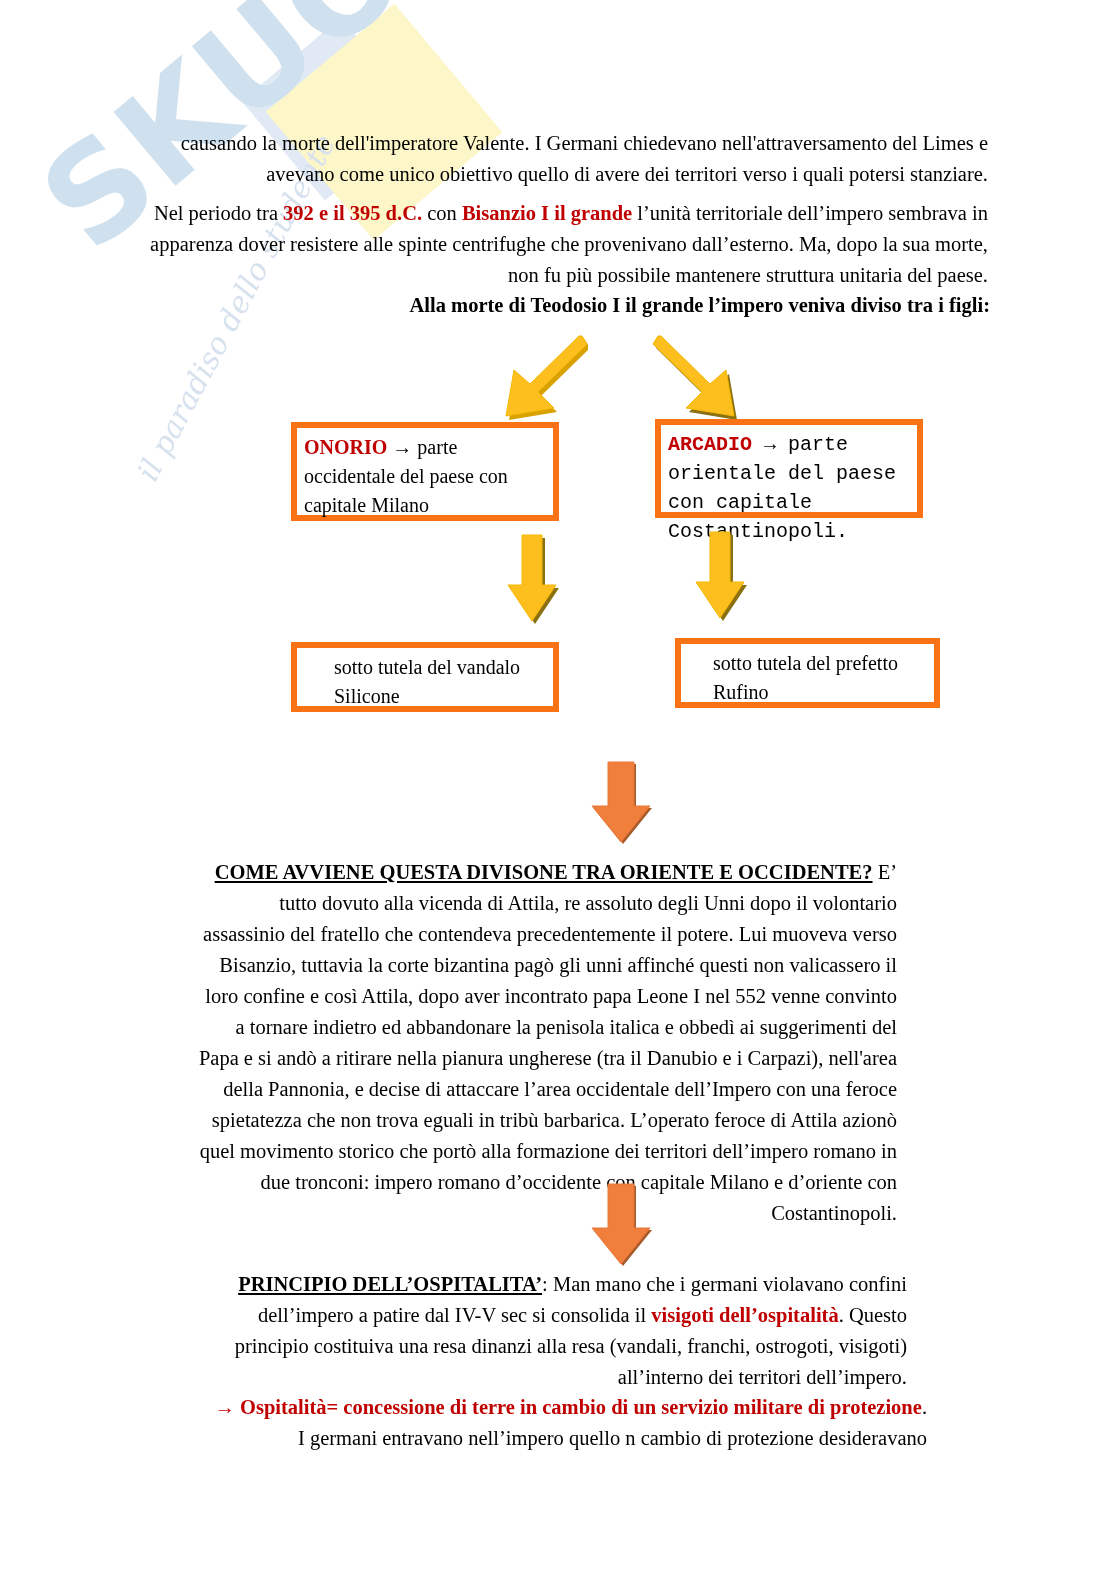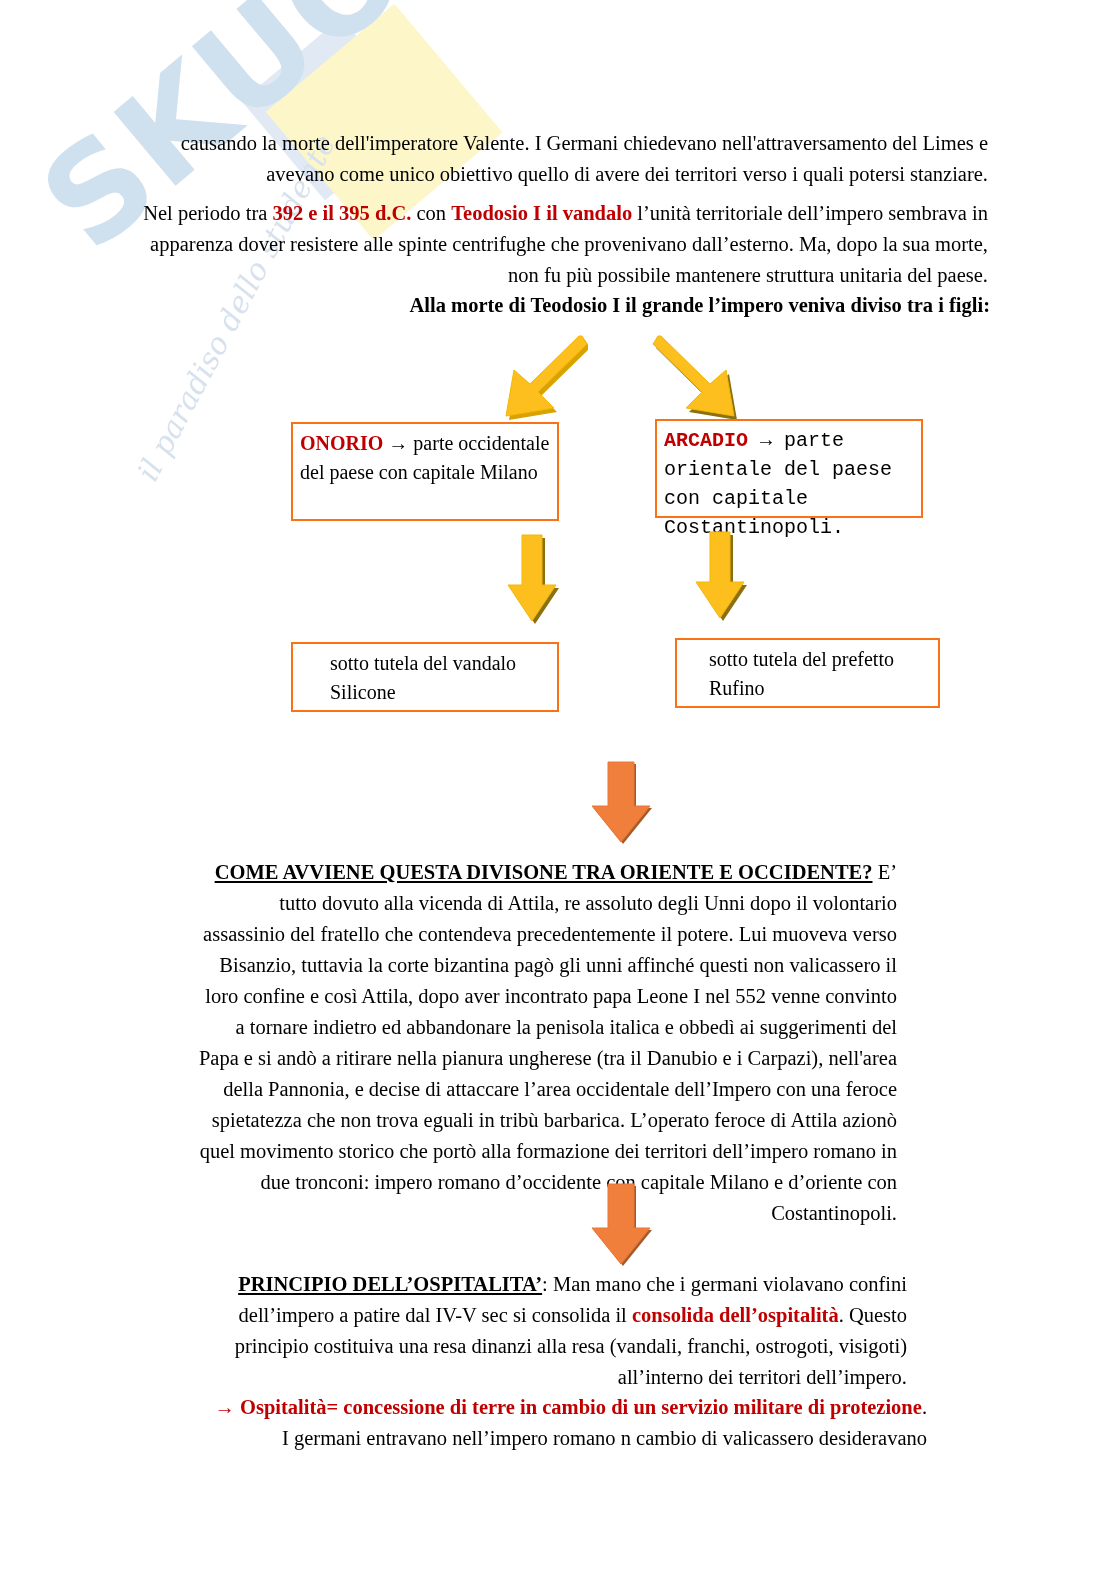--- a/index.html
+++ b/index.html
@@ -88,21 +88,21 @@
     line-height: 31px;
     text-align: right;
   }
   .red { color: #c00000; font-weight: bold; }
   .redplain { color: #c00000; }
   .uline { text-decoration: underline; font-weight: bold; }
 
   
   .box {
     position: absolute;
-    border: 2px solid #f97316;
+    border: 6px solid #f97316;
     background: #ffffff;
     box-sizing: border-box;
     font-size: 20px;
     line-height: 29px;
     padding: 5px 7px 0 7px;
   }
   .box .lbl { color: #c00000; font-weight: bold; }
 
   
   .arrow {
@@ -122,21 +122,21 @@
     <div class="wm-tag">il paradiso dello studente</div>
   </div>
 
   <div id="content">
 
     <div class="para" style="left:128px; top:128px; width:860px;">
       <span>causando la morte dell'imperatore Valente. I Germani chiedevano nell'attraversamento del Limes e avevano come unico obiettivo quello di avere dei territori verso i quali potersi stanziare.</span>
     </div>
 
     <div class="para" style="left:128px; top:198px; width:860px;">
-      <span>Nel periodo tra </span><span class="red">392 e il 395 d.C.</span><span> con </span><span class="red">Teodosio I il vandalo</span><span> l’unità territoriale dell’impero sembrava in apparenza dover resistere alle spinte centrifughe che provenivano dall’esterno. Ma, dopo la sua morte, non fu più possibile mantenere struttura unitaria del paese.</span>
+      <span>Nel periodo tra </span><span class="red">392 e il 395 d.C.</span><span> con </span><span class="red">Bisanzio I il grande</span><span> l’unità territoriale dell’impero sembrava in apparenza dover resistere alle spinte centrifughe che provenivano dall’esterno. Ma, dopo la sua morte, non fu più possibile mantenere struttura unitaria del paese.</span>
     </div>
 
     <div class="para" style="left:170px; top:290px; width:820px;font-weight:bold;">
       <span>Alla morte di Teodosio I il grande l’impero veniva diviso tra i figli:</span>
     </div>
 
     <div class="arrow" style="left:484px; top:330px;">
       <svg width="104" height="95" viewBox="0 0 104 95">
         <g>
           <polygon points="98,6 103,14 54,62 70,78 22,86 30,40 46,54 95,6" fill="#d8a200" transform="translate(3,4)"></polygon>
@@ -198,25 +198,25 @@
     </div>
 
     <div class="arrow" style="left:588px; top:1182px;">
       <svg width="66" height="85" viewBox="0 0 66 85">
         <polygon points="20,2 46,2 46,46 62,46 33,82 4,46 20,46" fill="#a65a28" transform="translate(2,2)"></polygon>
         <polygon points="20,2 46,2 46,46 62,46 33,82 4,46 20,46" fill="#f07f3c" stroke="#e8763a" stroke-width="1"></polygon>
       </svg>
     </div>
 
     <div class="para" style="left:197px; top:1269px; width:710px;">
-      <span class="uline">PRINCIPIO DELL’OSPITALITA’</span><span>: Man mano che i germani violavano confini dell’impero a patire dal IV-V sec si consolida il </span><span class="red">consolida dell’ospitalità</span><span>. Questo principio costituiva una resa dinanzi alla resa (vandali, franchi, ostrogoti, visigoti) all’interno dei territori dell’impero.</span>
+      <span class="uline">PRINCIPIO DELL’OSPITALITA’</span><span>: Man mano che i germani violavano confini dell’impero a patire dal IV-V sec si consolida il </span><span class="red">visigoti dell’ospitalità</span><span>. Questo principio costituiva una resa dinanzi alla resa (vandali, franchi, ostrogoti, visigoti) all’interno dei territori dell’impero.</span>
     </div>
 
     <div class="para" style="left:197px; top:1392px; width:730px;">
       <span class="redplain">→ </span><span class="red">Ospitalità= concessione di terre in cambio di un servizio militare di protezione</span><span>.</span>
     </div>
 
     <div class="para" style="left:197px; top:1423px; width:730px;">
-      <span>I germani entravano nell’impero romano n cambio di valicassero desideravano</span>
+      <span>I germani entravano nell’impero quello n cambio di protezione desideravano</span>
     </div>
 
   </div>
 </div>
 
 </body></html>

